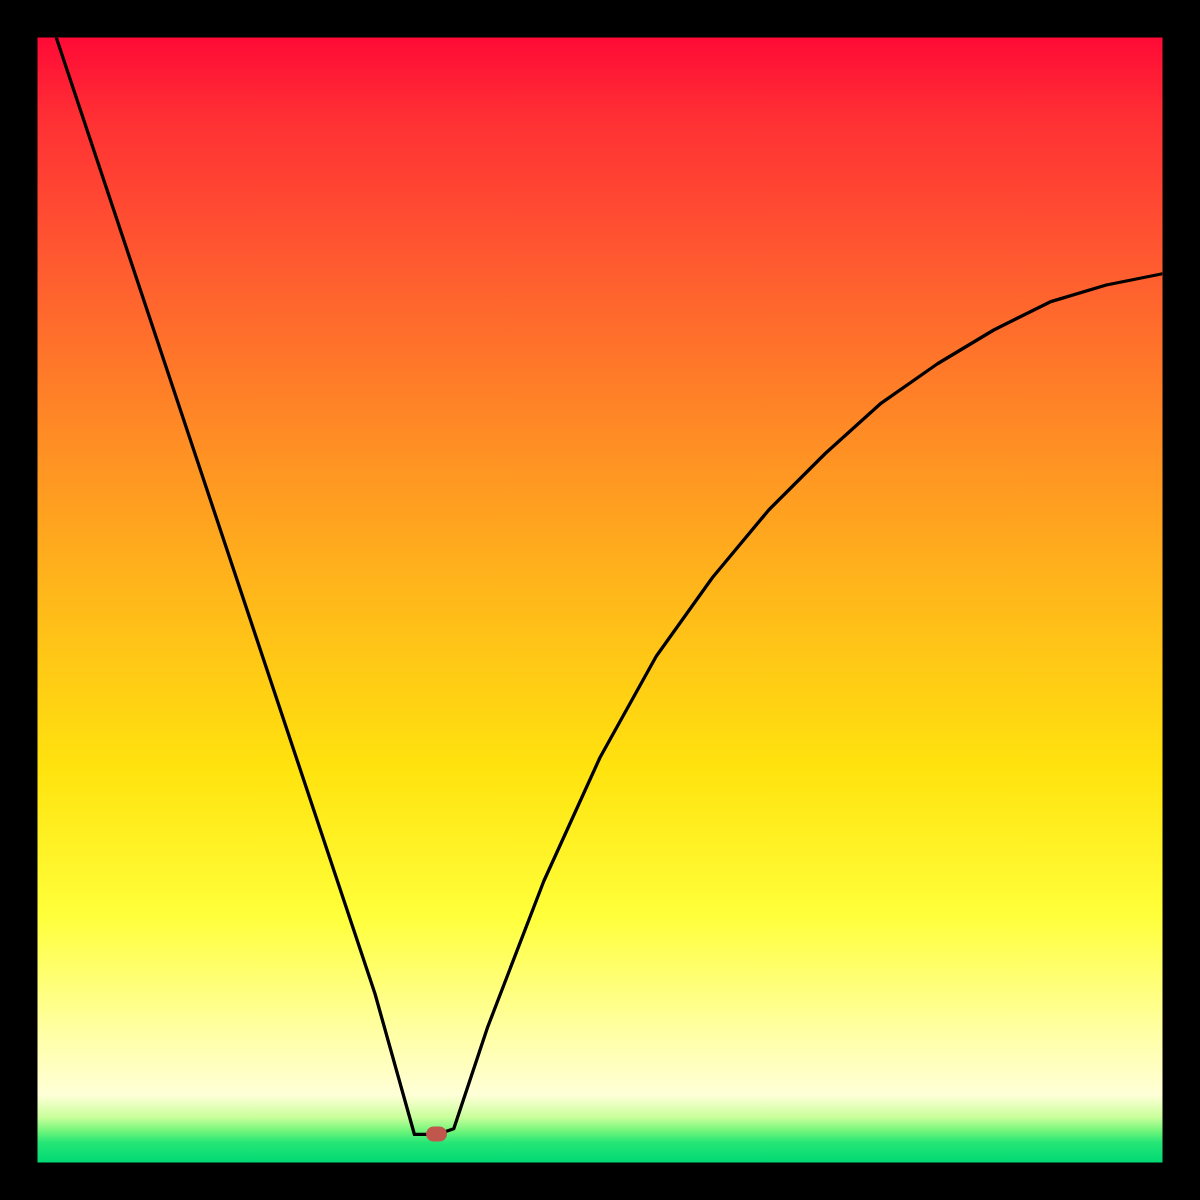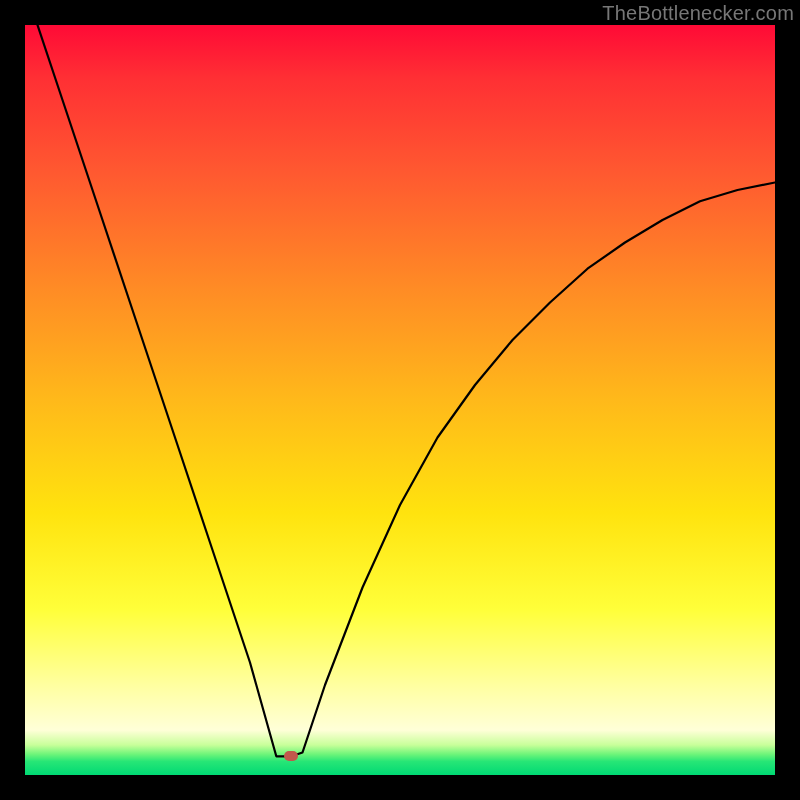--- a/index.html
+++ b/index.html
@@ -67,21 +67,20 @@
     border-radius: 5px;
     background: #c1574c;
     transform: translate(-50%, -50%);
   }
 </style>
 </head>
 <body>
 
 <div class="frame">
 
-  <div class="watermark">TheBottlenecker.com</div>
 
   <div class="plot">
 
     <svg class="curve" viewBox="0 0 750 750" preserveAspectRatio="none">
       <path fill="none" stroke="#000" stroke-width="2.2" stroke-linejoin="round" stroke-linecap="round" d="M0.0 -37.5 L37.5 75.0 L75.0 187.5 L112.5 300.0 L150.0 412.5 L187.5 525.0 L225.0 637.5 L251.3 731.3 L266.3 731.3 L277.5 727.5 L300.0 660.0 L337.5 562.5 L375.0 480.0 L412.5 412.5 L450.0 360.0 L487.5 315.0 L525.0 277.5 L562.5 243.7 L600.0 217.5 L637.5 195.0 L675.0 176.3 L712.5 165.0 L750.0 157.5"></path>
     </svg>
 
     <div class="marker" style="left: 266.25px; top: 731.25px; background: rgb(193, 87, 76);"></div>
 
   </div>

